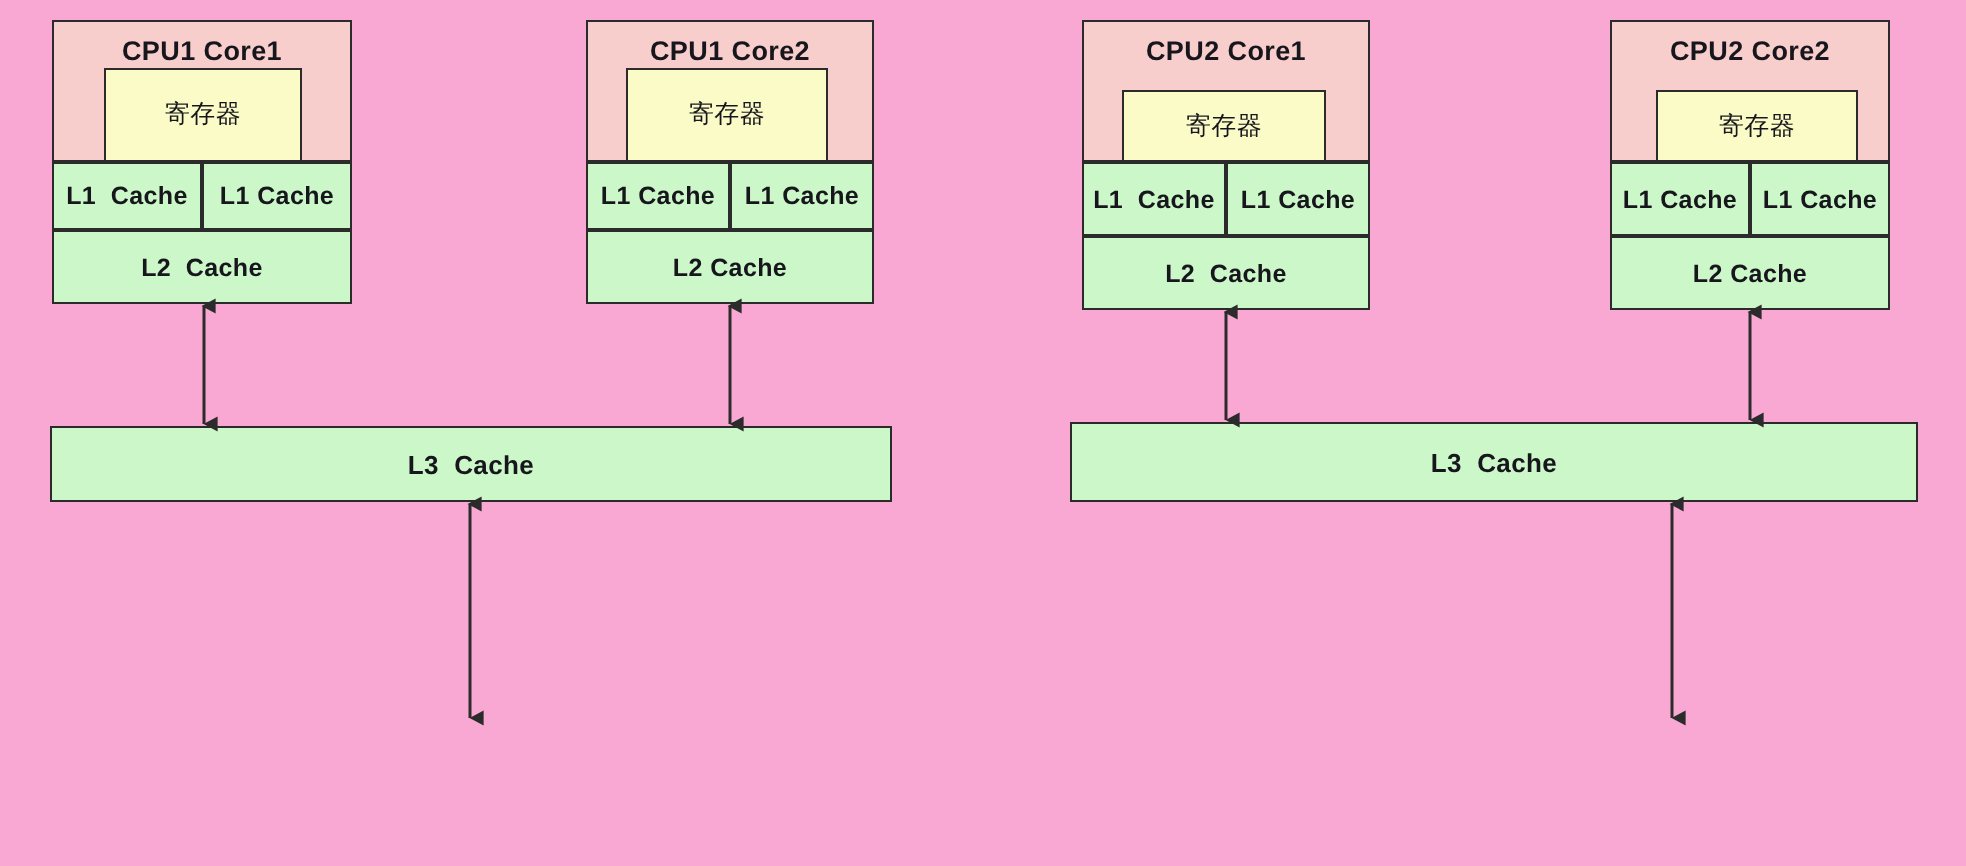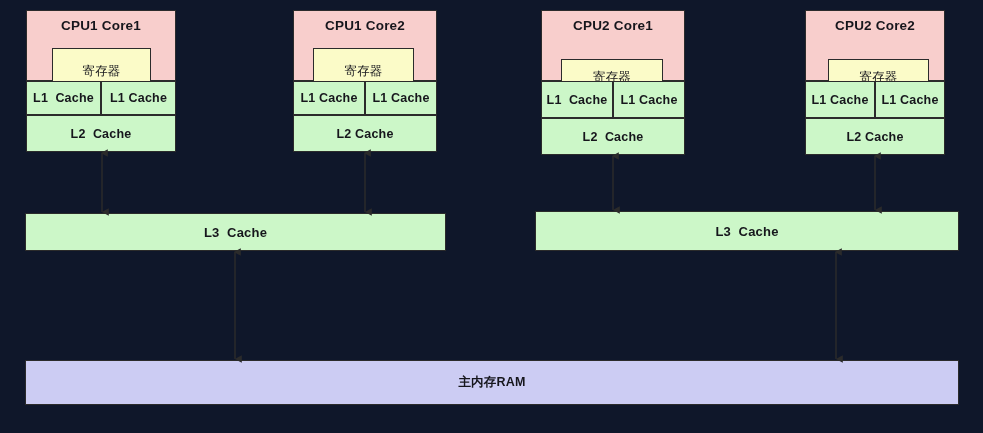--- a/index.html
+++ b/index.html
@@ -8,38 +8,38 @@
     padding: 0;
     background: #ffffff;
   }
   body {
     font-family: "Liberation Sans", "DejaVu Sans", sans-serif;
   }
   #canvas {
     position: relative;
     width: 983px;
     height: 433px;
-    background: #0f172a;
+    background: #f9a8d4;
     overflow: hidden;
   }
   .box {
     position: absolute;
     box-sizing: border-box;
     border: 1.4px solid #2b2b2b;
     display: flex;
     align-items: center;
     justify-content: center;
     text-align: center;
     color: #16161c;
     font-weight: bold;
     white-space: pre;
     letter-spacing: 0.2px;
   }
   .pink   { background: #f8cecc; }
-  .yellow { background: #fbfbc8; margin-top: 14px; }
+  .yellow { background: #fbfbc8; }
   .green  { background: #ccf7c8; }
   .purple { background: #ccccf3; }
 
   .core-title { font-size: 13.5px; }
   .reg-label  { font-size: 12.5px; font-weight: normal; }
   .cache-label{ font-size: 12.5px; }
   .l3-label   { font-size: 13px; }
   .ram-label  { font-size: 12.5px; }
 
   .core-title-box {
@@ -80,21 +80,20 @@
 
   <div class="box pink core-title core-title-box" style="left:805px; top:10px; width:140px; height:71px;">CPU2 Core2</div>
   <div class="box yellow reg-label" style="left:828px; top:45px; width:101px; height:36px;">寄存器</div>
   <div class="box green cache-label" style="left:805px; top:81px; width:70px; height:37px;">L1 Cache</div>
   <div class="box green cache-label" style="left:875px; top:81px; width:70px; height:37px;">L1 Cache</div>
   <div class="box green cache-label" style="left:805px; top:118px; width:140px; height:37px;">L2 Cache</div>
 
   <div class="box green l3-label" style="left:25px; top:213px; width:421px; height:38px;">L3  Cache</div>
   <div class="box green l3-label" style="left:535px; top:211px; width:424px; height:40px;">L3  Cache</div>
 
-  <div class="box purple ram-label" style="left:25px; top:360px; width:934px; height:45px;">主内存RAM</div>
 
   <svg class="arrows" viewBox="0 0 983 433">
     <defs>
       <marker id="ah-up" markerWidth="10" markerHeight="10" refX="5" refY="2.2" orient="auto-start-reverse" markerUnits="userSpaceOnUse">
         <path d="M 1.3 8 L 5 1 L 8.7 8 Z" fill="#2b2b2b"></path>
       </marker>
       <marker id="ah-dn" markerWidth="10" markerHeight="10" refX="5" refY="7.8" orient="auto" markerUnits="userSpaceOnUse">
         <path d="M 1.3 1 L 5 8 L 8.7 1 Z" fill="#2b2b2b"></path>
       </marker>
     </defs>

